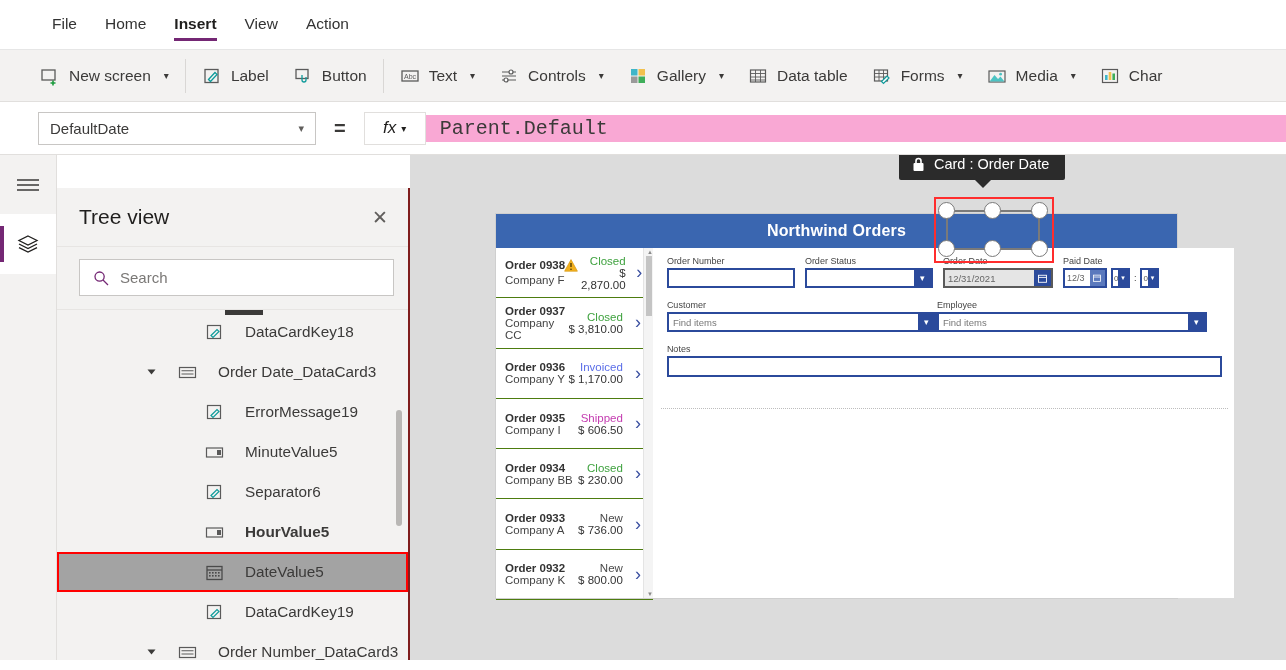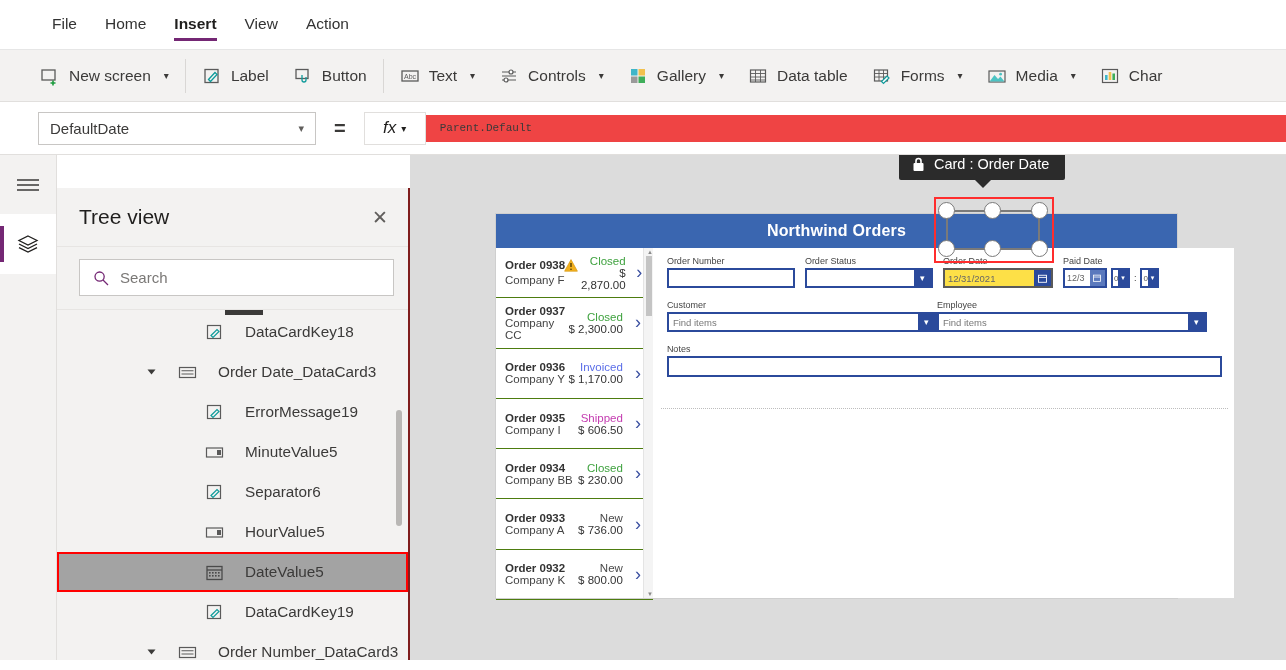--- a/index.html
+++ b/index.html
@@ -62,23 +62,23 @@
     display:flex; align-items:center; justify-content:space-between;
     padding:0 11px; font-size:15px; color:#3b3a39; cursor:pointer;
   }
   .eq { font-size:20px; color:#3b3a39; margin:0 18px; font-weight:600; }
   .fx-box {
     width:62px; height:33px; background:#fff; border:1px solid #e1dfdd;
     display:flex; align-items:center; justify-content:center; gap:5px;
     font-style:italic; font-size:17px; color:#201f1e; cursor:pointer;
   }
   .formula-input {
-    flex:1; height:27px; background:#ef4444;
+    flex:1; height:27px; background:#f9a8d4;
     display:flex; align-items:center; padding-left:14px;
-    font-family:"Liberation Mono", monospace; font-size:11px;
+    font-family:"Liberation Mono", monospace; font-size:20px;
     color:#3b3a39; cursor:text;
   }
 
   
   .workspace { display:flex; height:505px; }
 
   
   .rail { width:57px; background:#f3f2f1; border-right:1px solid #e1dfdd; }
   .rail-hamb {
     height:59px; display:flex; align-items:center; justify-content:center;
@@ -393,21 +393,21 @@
           </svg>
           <span>MinuteValue5</span>
         </div>
         <div class="tnode" style="padding-left: 148px;">
           <svg width="19" height="19" viewBox="0 0 19 19">
             <rect x="2.5" y="2.5" width="13" height="13" fill="none" stroke="#5a5a5a" stroke-width="1.2"></rect>
             <path d="M6 12.5 L12 6.5 L14 8.5 L8 14.5 Z" fill="none" stroke="#0f9b9b" stroke-width="1.2"></path>
           </svg>
           <span>Separator6</span>
         </div>
-        <div class="tnode" style="padding-left: 148px;">
+        <div class="tnode" style="padding-left: 148px; font-weight: bold;">
           <svg width="19" height="19" viewBox="0 0 19 19">
             <rect x="1.5" y="5" width="16" height="9" fill="none" stroke="#5a5a5a" stroke-width="1.2"></rect>
             <rect x="12" y="7" width="4" height="5" fill="#5a5a5a"></rect>
           </svg>
           <span>HourValue5</span>
         </div>
         <div class="tnode selected" style="padding-left: 148px;">
           <svg width="19" height="19" viewBox="0 0 19 19">
             <rect x="2" y="3.5" width="15" height="13" fill="none" stroke="#4a4a4a" stroke-width="1.3"></rect>
             <path d="M2 7 h15" stroke="#4a4a4a" stroke-width="1.3"></path>
@@ -467,21 +467,21 @@
               </div>
               <div class="g-chev">›</div>
             </div>
             <div class="grow">
               <div class="gcol-l">
                 <div class="g-ord">Order 0937</div>
                 <div class="g-co">Company CC</div>
               </div>
               <div class="gcol-r">
                 <div class="g-status" style="color: rgb(63, 162, 63);">Closed</div>
-                <div class="g-amt">$ 2,300.00</div>
+                <div class="g-amt">$ 3,810.00</div>
               </div>
               <div class="g-chev">›</div>
             </div>
             <div class="grow">
               <div class="gcol-l">
                 <div class="g-ord">Order 0936</div>
                 <div class="g-co">Company Y</div>
               </div>
               <div class="gcol-r">
                 <div class="g-status" style="color: rgb(91, 110, 232);">Invoiced</div>
@@ -551,21 +551,21 @@
             <div style="width:128px;">
               <div class="fld-label">Order Status</div>
               <div class="dropdown">
                 <span class="dd-text"></span>
                 <span class="dd-btn">▾</span>
               </div>
             </div>
 
             <div style="width:110px;position:relative;">
               <div class="fld-label">Order Date</div>
-              <div style="display:flex;height:20px;border:2px solid #5a5a5a;background:#fde047;">
+              <div style="display:flex;height:20px;border:2px solid #5a5a5a;background:#e5e5e5;">
                 <span style="flex:1;font-size:9.5px;color:#666;padding-left:3px;display:flex;align-items:center;overflow:hidden;">12/31/2021</span>
                 <span style="width:17px;background:#2b4a9b;display:flex;align-items:center;justify-content:center;">
                   <svg width="9" height="9" viewBox="0 0 10 10">
                     <rect x="0.6" y="1.4" width="8.8" height="7.8" fill="none" stroke="#fff" stroke-width="1"></rect>
                     <path d="M0.6 3.8 h8.8" stroke="#fff" stroke-width="1"></path>
                   </svg>
                 </span>
               </div>
             </div>
 

